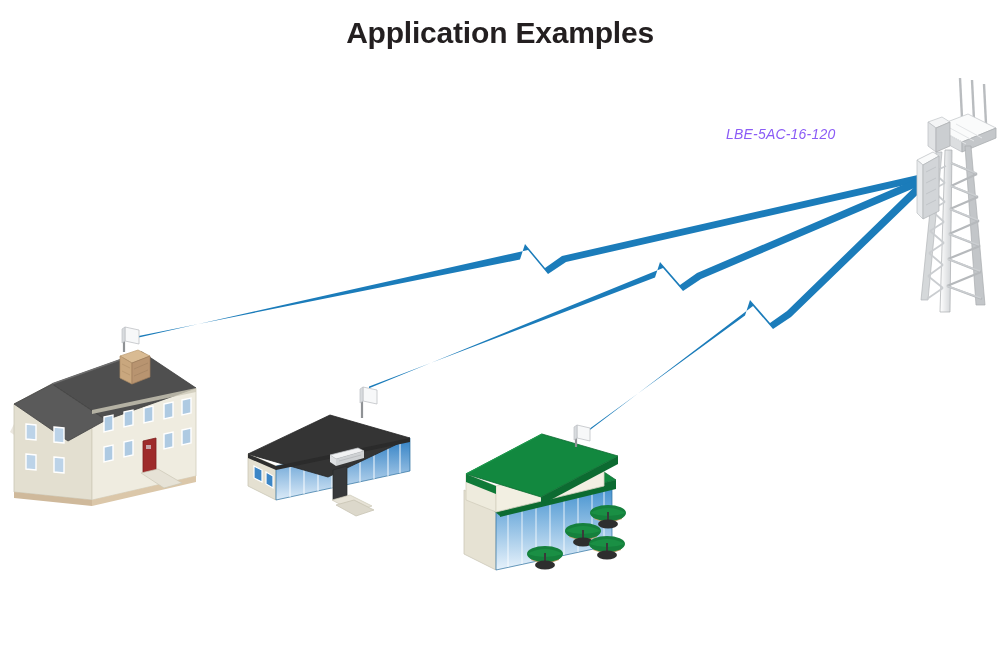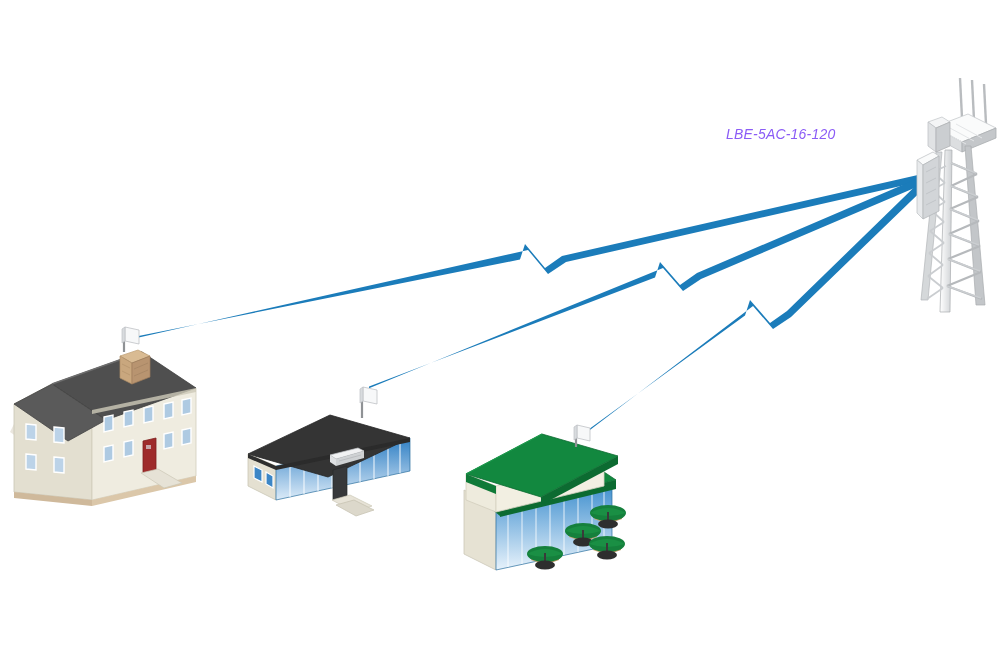--- a/index.html
+++ b/index.html
@@ -56,20 +56,21 @@
     position: absolute;
     left: 0;
     top: 0;
   }
 </style>
 </head>
 <body>
 
 <div id="stage">
 
+  <div id="diagram-title">Application Examples</div>
 
   <div id="device-label">LBE-5AC-16-120</div>
 
   <svg id="scene-svg" width="1000" height="667" viewBox="0 0 1000 667">
     <defs>
       <linearGradient id="gradGlass" x1="0" y1="0" x2="0" y2="1">
         <stop offset="0%" stop-color="#2f7fc4"></stop>
         <stop offset="100%" stop-color="#dcebf8"></stop>
       </linearGradient>
       <linearGradient id="gradGlass2" x1="0" y1="0" x2="0" y2="1">

